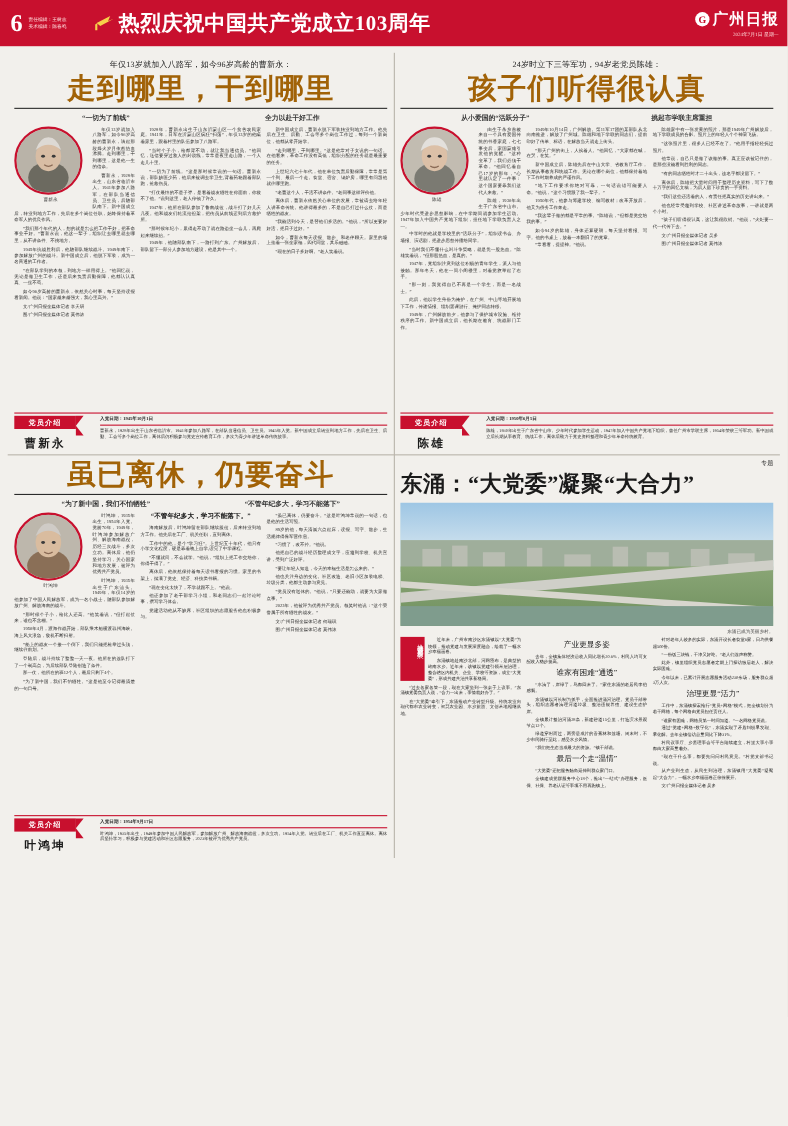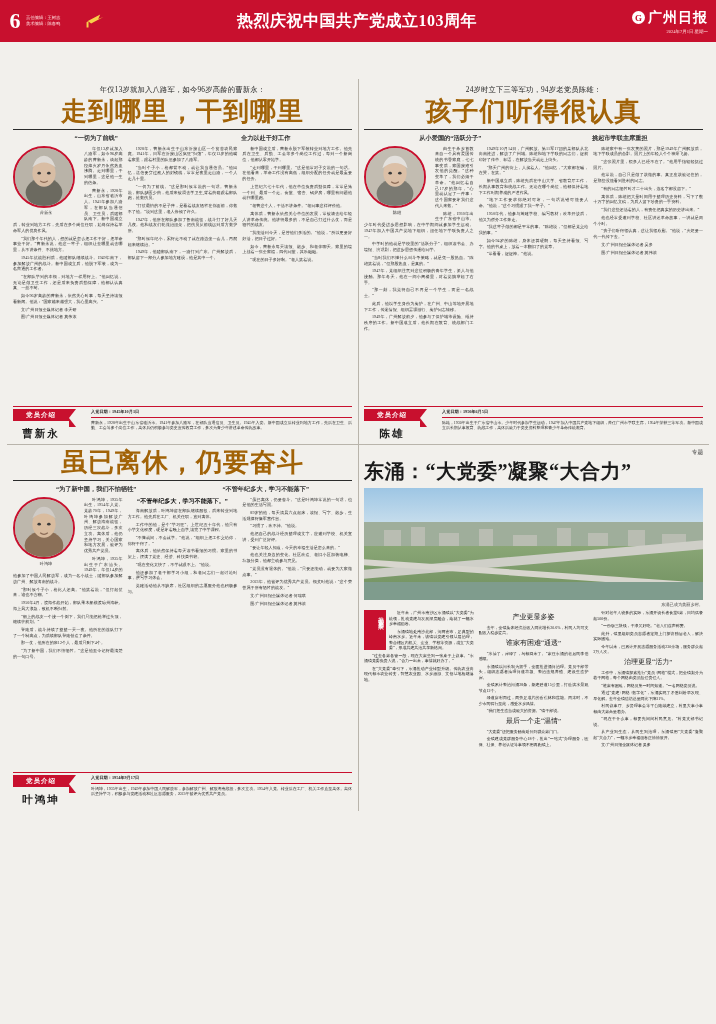--- a/index.html
+++ b/index.html
@@ -38,22 +38,22 @@
     width:52px;
     color:#ffdede;
   }
   .mh-emblem {
     width:26px; height:26px;
     margin-left:4px;
     position:relative;
   }
   .mh-title {
     flex:1;
-    text-align:center;
-    font-size:16px;
+    text-align:left;
+    font-size:19px;
     font-weight:bold;
     letter-spacing:0.5px;
     white-space:nowrap;
     font-family:"Liberation Serif", serif;
   }
   .mh-logo {
     width:104px;
     text-align:right;
     padding-right:2px;
   }
@@ -70,21 +70,20 @@
     background:#fff;color:#c8102e;
     font-size:9px;font-weight:bold;
     display:flex;align-items:center;justify-content:center;
   }
 
   
   .grid {
     position:relative;
     height:742px;
     padding:6px 7px 4px 7px;
-    margin-top:31px;
   }
   .quad-row { display:flex; height:50%; }
   .quad {
     width:50%;
     position:relative;
     padding:4px 6px 2px 6px;
   }
   .vdiv {
     position:absolute;
     left:50%; top:6px; bottom:4px;

